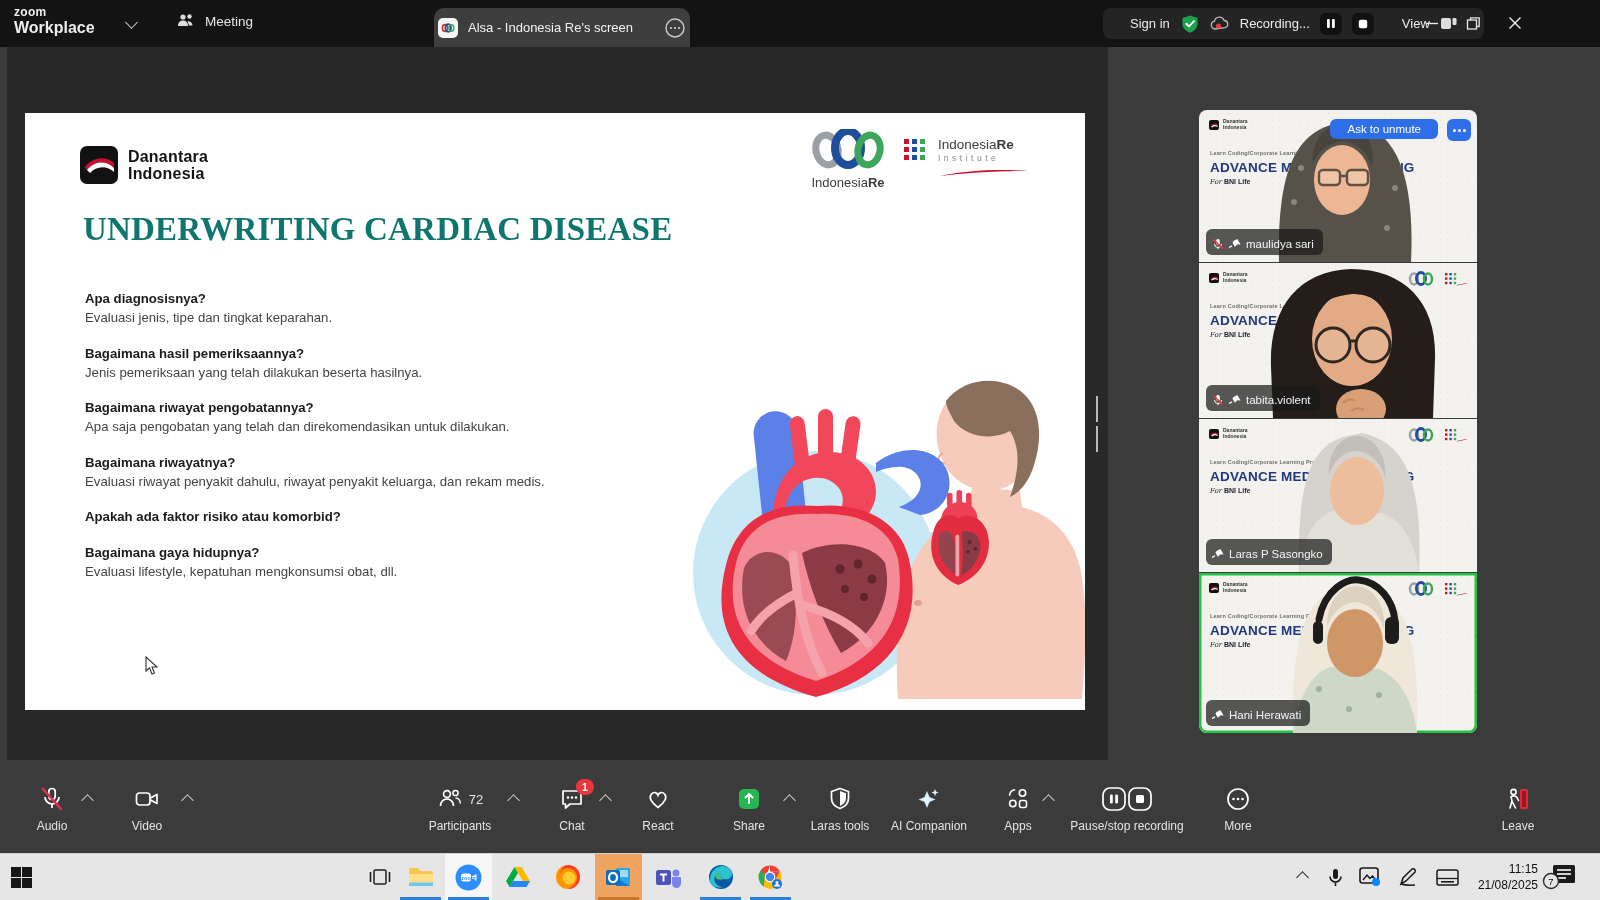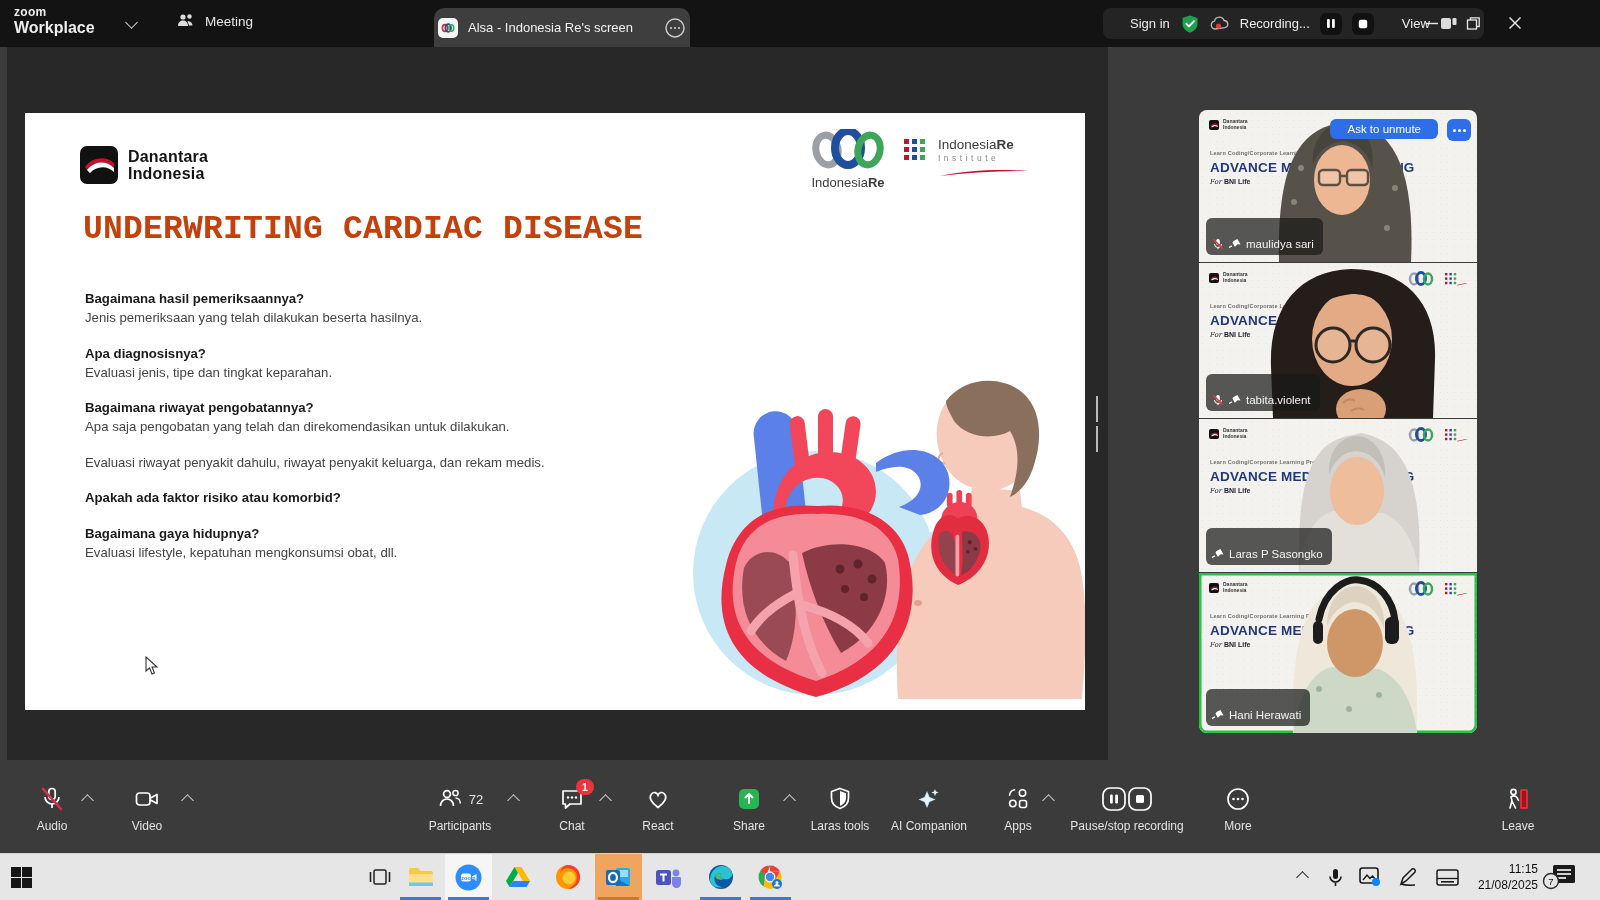--- a/index.html
+++ b/index.html
@@ -37,22 +37,22 @@
   
   #d-logo{left:55px;top:33px;display:flex;gap:10px;align-items:center;}
   #d-logo .txt{font-weight:800;font-size:16px;line-height:17px;color:#141414;letter-spacing:.2px;}
   #ire-logo{left:763px;top:16px;width:120px;text-align:center;}
   #ire-logo .t{font-size:13px;color:#3c3c3c;margin-top:2px;}
   #ire-logo .t b{font-weight:800;}
   #inst-logo{left:878px;top:24px;display:flex;gap:8px;}
   #inst-logo .t1{font-size:13.5px;color:#3c3c3c;}
   #inst-logo .t1 b{font-weight:800;}
   #inst-logo .t2{font-size:8.5px;letter-spacing:3.5px;color:#8a8a8a;margin-top:1px;}
-  #slide-title{left:58px;top:98px;font-family:Liberation Mono, monospace;
-               font-size:33px;font-weight:800;color:#c2410c;letter-spacing:.2px;}
+  #slide-title{left:58px;top:98px;font-family:Liberation Serif, serif;
+               font-size:33px;font-weight:800;color:#0f766e;letter-spacing:.2px;}
   #qa{left:60px;top:176px;width:500px;font-size:13.2px;line-height:19px;color:#444;}
   .qa-block{margin-bottom:16.5px;}
   .qa-q{font-weight:700;color:#1b1b1b;}
   #illus{left:655px;top:228px;}
 
   
   #cursor{left:120px;top:543px;}
 
   
   #vpanel{left:1199px;top:110px;width:278px;}
@@ -64,21 +64,21 @@
   .tile .mini-danantara .mt{font-size:5px;font-weight:700;color:#333;line-height:5.5px;width:38px;}
   .tile .mini-logos{right:8px;top:8px;}
   .tile .vbg-text{left:11px;top:40px;width:240px;}
   .vbg-program{font-size:5.5px;font-weight:700;color:#6d6d6d;letter-spacing:.2px;}
   .vbg-title{font-size:13.5px;font-weight:800;color:#21377e;margin-top:4px;letter-spacing:.2px;}
   .vbg-for{font-size:7px;color:#223;margin-top:3px;}
   .vbg-for .fw{font-style:italic;font-family:"DejaVu Serif",serif;}
   .vbg-for b{font-weight:800;}
   .tile .sil{left:0;top:0;}
   .namebar{left:7px;bottom:7px;height:22px;background:rgba(25,25,25,.72);border-radius:6px;
-           display:flex;align-items:center;gap:5px;padding:15px 9px 0 6px;}
+           display:flex;align-items:center;gap:5px;padding:4px 9px 0 6px;}
   .namebar .nm{color:#f4f4f4;font-size:11.5px;white-space:nowrap;}
   #tile-1{top:0;height:152px;border-radius:8px 8px 0 0;}
   #tile-2{top:153px;height:155px;}
   #tile-3{top:309px;height:153px;}
   #tile-4{top:463px;height:160px;border-radius:0 0 8px 8px;box-shadow:inset 0 0 0 2.5px #23c343;}
   #ask-unmute{right:39px;top:9px;background:#2e6ee8;color:#fff;font-size:11.5px;border-radius:6px;
               padding:4px 17px;border:none;z-index:2;position:absolute;font-family:inherit;}
   #tile-more{right:6px;top:9px;width:24px;height:22px;background:#2e6ee8;border-radius:6px;z-index:2;
              display:flex;align-items:center;justify-content:center;gap:2px;position:absolute;}
   #tile-more i{width:3px;height:3px;border-radius:50%;background:#fff;display:block;}
@@ -240,32 +240,33 @@
           <svg width="92" height="8" viewBox="0 0 92 8">
             <path d="M2,7 C30,1 62,0 90,2 C60,2 28,4 2,7 Z" fill="#c8102e"></path>
           </svg>
         </div>
       </div>
 
       <div id="slide-title" class="abs">UNDERWRITING CARDIAC DISEASE</div>
 
       <div id="qa" class="abs">
         <div class="qa-block">
+            <div class="qa-q">Apa diagnosisnya?</div>
+            <div class="qa-a">Evaluasi jenis, tipe dan tingkat keparahan.</div>
+          </div>
+        <div class="qa-block">
             <div class="qa-q">Bagaimana hasil pemeriksaannya?</div>
             <div class="qa-a">Jenis pemeriksaan yang telah dilakukan beserta hasilnya.</div>
-          </div>
-        <div class="qa-block">
-            <div class="qa-q">Apa diagnosisnya?</div>
-            <div class="qa-a">Evaluasi jenis, tipe dan tingkat keparahan.</div>
           </div>
         <div class="qa-block">
             <div class="qa-q">Bagaimana riwayat pengobatannya?</div>
             <div class="qa-a">Apa saja pengobatan yang telah dan direkomendasikan untuk dilakukan.</div>
           </div>
         <div class="qa-block">
+            <div class="qa-q">Bagaimana riwayatnya?</div>
             <div class="qa-a">Evaluasi riwayat penyakit dahulu, riwayat penyakit keluarga, dan rekam medis.</div>
           </div>
         <div class="qa-block">
             <div class="qa-q">Apakah ada faktor risiko atau komorbid?</div>
           </div>
         <div class="qa-block">
             <div class="qa-q">Bagaimana gaya hidupnya?</div>
             <div class="qa-a">Evaluasi lifestyle, kepatuhan mengkonsumsi obat, dll.</div>
           </div>
       </div>

